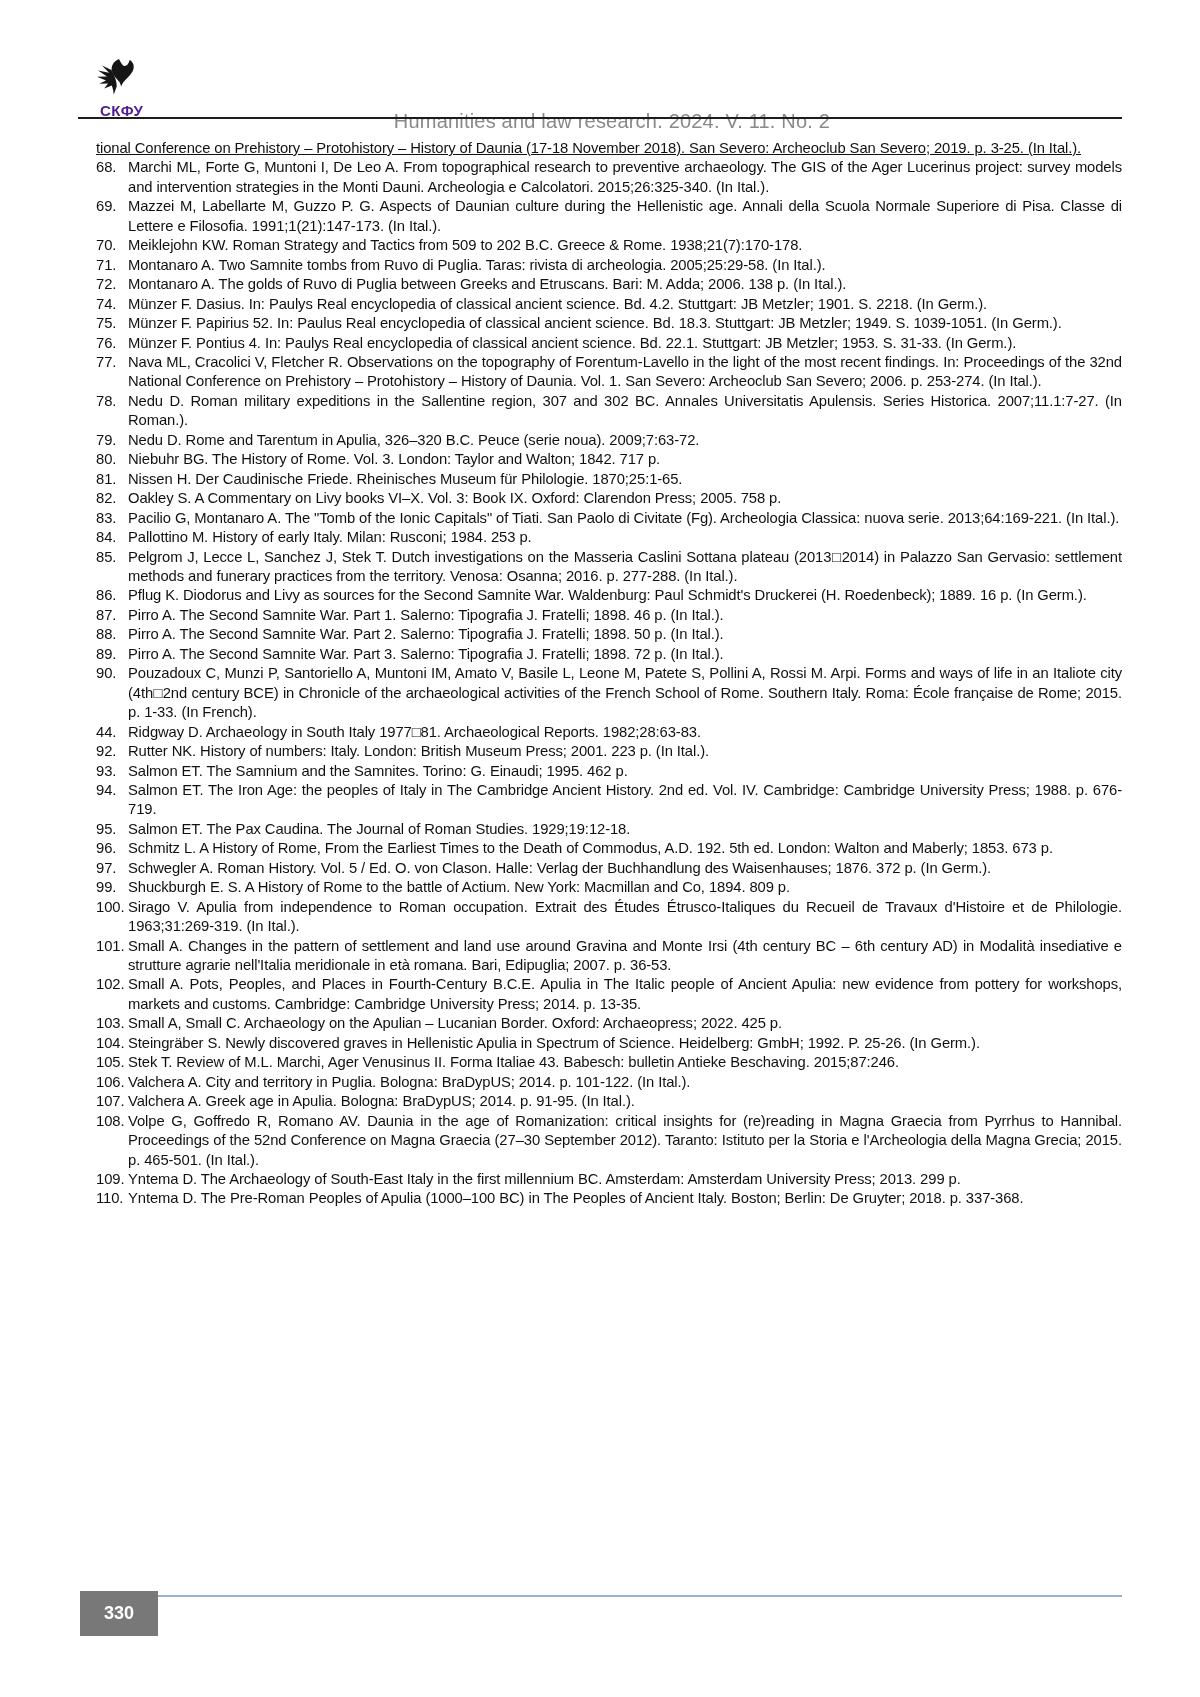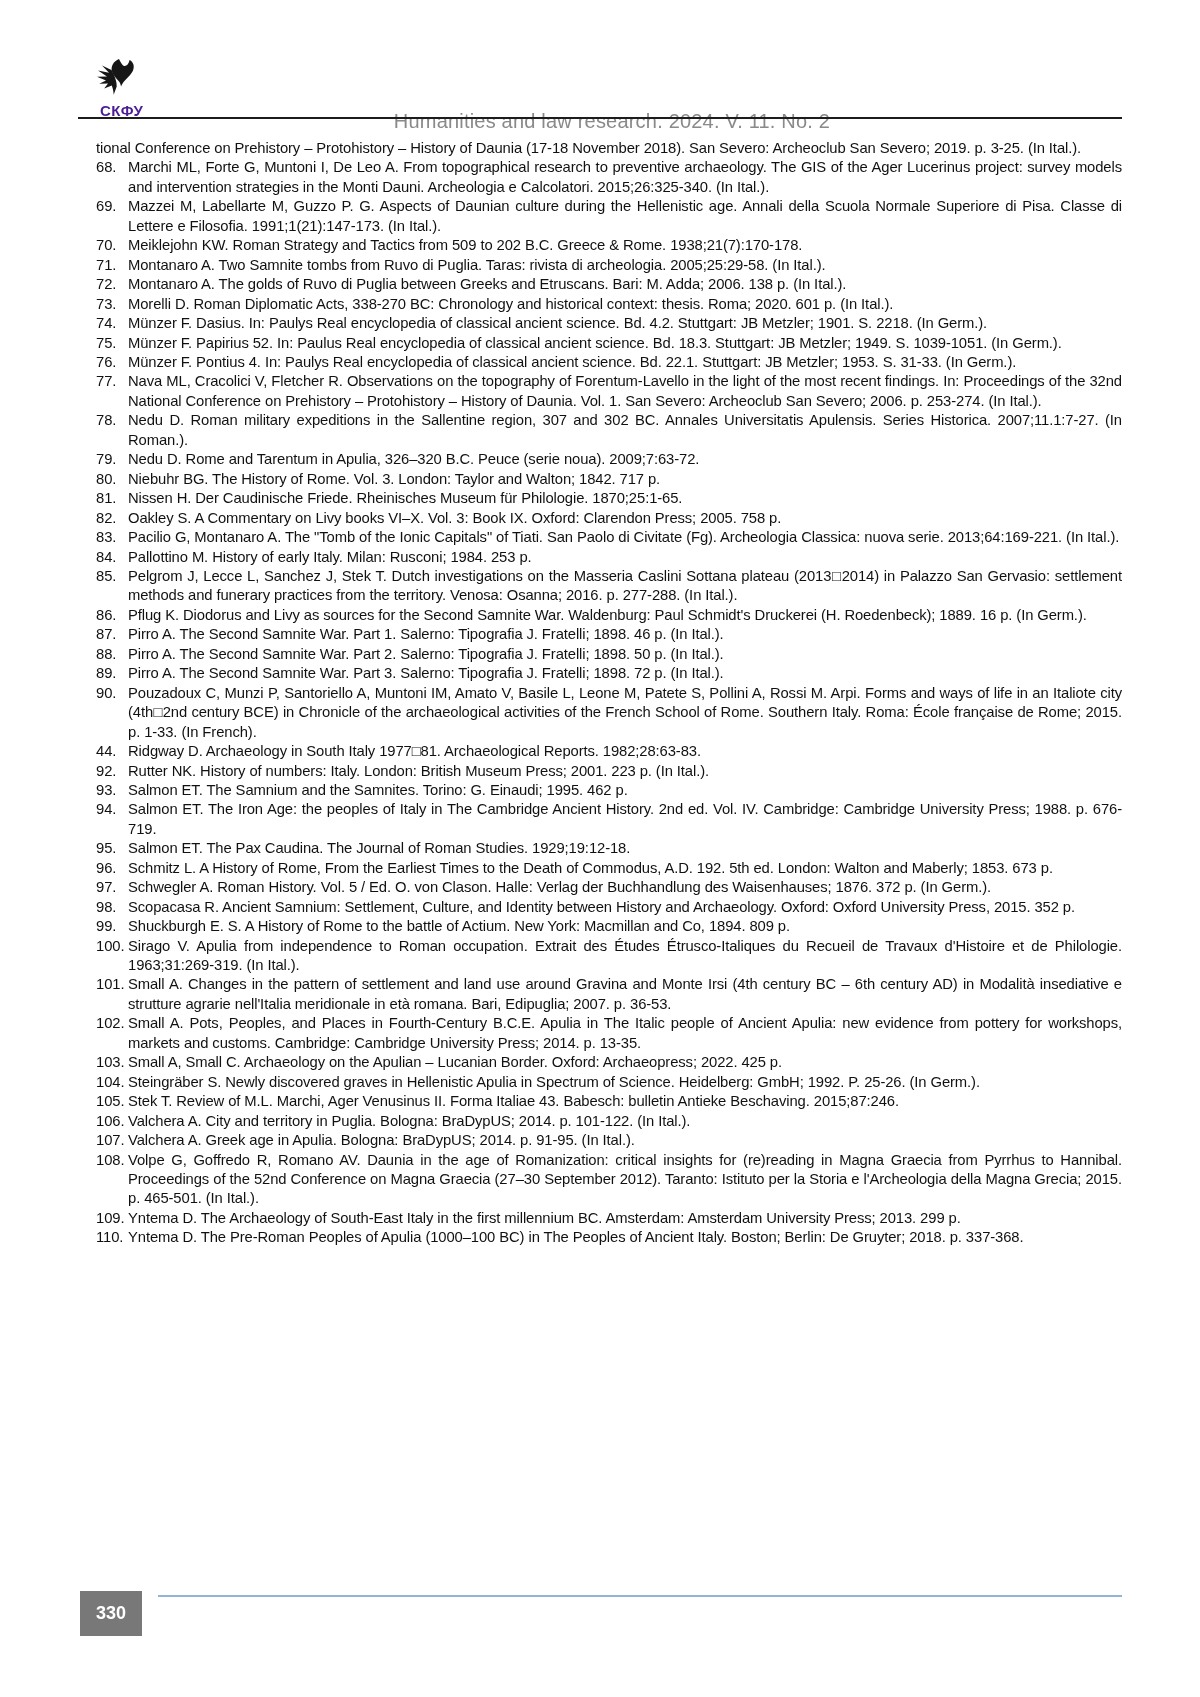--- a/index.html
+++ b/index.html
@@ -59,30 +59,30 @@
     position: absolute;
     left: 96px;
     top: 139px;
     width: 1026px;
     font-size: 14.8px;
     line-height: 19.45px;
     letter-spacing: -0.1px;
     text-align: justify;
   }
   .refs p { margin: 0; }
-  .cont { margin-left: 32px; }
+  .cont { margin-left: 32px; text-decoration: underline; }
   .ref { padding-left: 32px; text-indent: -32px; }
   .ref-num { display: inline-block; width: 32px; text-indent: 0; }
 
   
   .page-number-box {
     position: absolute;
     left: 80px;
     top: 1591px;
-    width: 62px;
+    width: 78px;
     height: 45px;
     background: var(--page-number-bg, #787878);
     color: #ffffff;
     font-size: 18px;
     font-weight: bold;
     display: flex;
     align-items: center;
     justify-content: center;
   }
   .footer-rule {
@@ -110,21 +110,20 @@
   <div class="header-rule"></div>
 
   <div class="refs">
     <p class="cont">tional Conference on Prehistory – Protohistory – History of Daunia (17-18 November 2018). San Severo: Archeoclub San Severo; 2019. p. 3-25. (In Ital.).</p>
     <div>
         <p class="ref"><span class="ref-num">68.</span><span>Marchi ML, Forte G, Muntoni I, De Leo A. From topographical research to preventive archaeology. The GIS of the Ager Lucerinus project: survey models and intervention strategies in the Monti Dauni. Archeologia e Calcolatori. 2015;26:325-340. (In Ital.).</span></p>
         <p class="ref"><span class="ref-num">69.</span><span>Mazzei M, Labellarte M, Guzzo P. G. Aspects of Daunian culture during the Hellenistic age. Annali della Scuola Normale Superiore di Pisa. Classe di Lettere e Filosofia. 1991;1(21):147-173. (In Ital.).</span></p>
         <p class="ref"><span class="ref-num">70.</span><span>Meiklejohn KW. Roman Strategy and Tactics from 509 to 202 B.C. Greece &amp; Rome. 1938;21(7):170-178.</span></p>
         <p class="ref"><span class="ref-num">71.</span><span>Montanaro A. Two Samnite tombs from Ruvo di Puglia. Taras: rivista di archeologia. 2005;25:29-58. (In Ital.).</span></p>
         <p class="ref"><span class="ref-num">72.</span><span>Montanaro A. The golds of Ruvo di Puglia between Greeks and Etruscans. Bari: M. Adda; 2006. 138 p. (In Ital.).</span></p>
-        <p class="ref"><span class="ref-num">73.</span><span>Morelli D. Roman Diplomatic Acts, 338-270 BC: Chronology and historical context: thesis. Roma; 2020. 601 p. (In Ital.).</span></p>
         <p class="ref"><span class="ref-num">74.</span><span>Münzer F. Dasius. In: Paulys Real encyclopedia of classical ancient science. Bd. 4.2. Stuttgart: JB Metzler; 1901. S. 2218. (In Germ.).</span></p>
         <p class="ref"><span class="ref-num">75.</span><span>Münzer F. Papirius 52. In: Paulus Real encyclopedia of classical ancient science. Bd. 18.3. Stuttgart: JB Metzler; 1949. S. 1039-1051. (In Germ.).</span></p>
         <p class="ref"><span class="ref-num">76.</span><span>Münzer F. Pontius 4. In: Paulys Real encyclopedia of classical ancient science. Bd. 22.1. Stuttgart: JB Metzler; 1953. S. 31-33. (In Germ.).</span></p>
         <p class="ref"><span class="ref-num">77.</span><span>Nava ML, Cracolici V, Fletcher R. Observations on the topography of Forentum-Lavello in the light of the most recent findings. In: Proceedings of the 32nd National Conference on Prehistory – Protohistory – History of Daunia. Vol. 1. San Severo: Archeoclub San Severo; 2006. p. 253-274. (In Ital.).</span></p>
         <p class="ref"><span class="ref-num">78.</span><span>Nedu D. Roman military expeditions in the Sallentine region, 307 and 302 BC. Annales Universitatis Apulensis. Series Historica. 2007;11.1:7-27. (In Roman.).</span></p>
         <p class="ref"><span class="ref-num">79.</span><span>Nedu D. Rome and Tarentum in Apulia, 326–320 B.C. Peuce (serie noua). 2009;7:63-72.</span></p>
         <p class="ref"><span class="ref-num">80.</span><span>Niebuhr BG. The History of Rome. Vol. 3. London: Taylor and Walton; 1842. 717 p.</span></p>
         <p class="ref"><span class="ref-num">81.</span><span>Nissen H. Der Caudinische Friede. Rheinisches Museum für Philologie. 1870;25:1-65.</span></p>
         <p class="ref"><span class="ref-num">82.</span><span>Oakley S. A Commentary on Livy books VI–X. Vol. 3: Book IX. Oxford: Clarendon Press; 2005. 758 p.</span></p>
         <p class="ref"><span class="ref-num">83.</span><span>Pacilio G, Montanaro A. The "Tomb of the Ionic Capitals" of Tiati. San Paolo di Civitate (Fg). Archeologia Classica: nuova serie. 2013;64:169-221. (In Ital.).</span></p>
@@ -135,21 +134,20 @@
         <p class="ref"><span class="ref-num">88.</span><span>Pirro A. The Second Samnite War. Part 2. Salerno: Tipografia J. Fratelli; 1898. 50 p. (In Ital.).</span></p>
         <p class="ref"><span class="ref-num">89.</span><span>Pirro A. The Second Samnite War. Part 3. Salerno: Tipografia J. Fratelli; 1898. 72 p. (In Ital.).</span></p>
         <p class="ref"><span class="ref-num">90.</span><span>Pouzadoux C, Munzi P, Santoriello A, Muntoni IM, Amato V, Basile L, Leone M, Patete S, Pollini A, Rossi M. Arpi. Forms and ways of life in an Italiote city (4th□2nd century BCE) in Chronicle of the archaeological activities of the French School of Rome. Southern Italy. Roma: École française de Rome; 2015. p. 1-33. (In French).</span></p>
         <p class="ref"><span class="ref-num">44.</span><span>Ridgway D. Archaeology in South Italy 1977□81. Archaeological Reports. 1982;28:63-83.</span></p>
         <p class="ref"><span class="ref-num">92.</span><span>Rutter NK. History of numbers: Italy. London: British Museum Press; 2001. 223 p. (In Ital.).</span></p>
         <p class="ref"><span class="ref-num">93.</span><span>Salmon ET. The Samnium and the Samnites. Torino: G. Einaudi; 1995. 462 p.</span></p>
         <p class="ref"><span class="ref-num">94.</span><span>Salmon ET. The Iron Age: the peoples of Italy in The Cambridge Ancient History. 2nd ed. Vol. IV. Cambridge: Cambridge University Press; 1988. p. 676-719.</span></p>
         <p class="ref"><span class="ref-num">95.</span><span>Salmon ET. The Pax Caudina. The Journal of Roman Studies. 1929;19:12-18.</span></p>
         <p class="ref"><span class="ref-num">96.</span><span>Schmitz L. A History of Rome, From the Earliest Times to the Death of Commodus, A.D. 192. 5th ed. London: Walton and Maberly; 1853. 673 p.</span></p>
         <p class="ref"><span class="ref-num">97.</span><span>Schwegler A. Roman History. Vol. 5 / Ed. O. von Clason. Halle: Verlag der Buchhandlung des Waisenhauses; 1876. 372 p. (In Germ.).</span></p>
-        <p class="ref"><span class="ref-num">98.</span><span>Scopacasa R. Ancient Samnium: Settlement, Culture, and Identity between History and Archaeology. Oxford: Oxford University Press, 2015. 352 p.</span></p>
         <p class="ref"><span class="ref-num">99.</span><span>Shuckburgh E. S. A History of Rome to the battle of Actium. New York: Macmillan and Co, 1894. 809 p.</span></p>
         <p class="ref"><span class="ref-num">100.</span><span>Sirago V. Apulia from independence to Roman occupation. Extrait des Études Étrusco-Italiques du Recueil de Travaux d'Histoire et de Philologie. 1963;31:269-319. (In Ital.).</span></p>
         <p class="ref"><span class="ref-num">101.</span><span>Small A. Changes in the pattern of settlement and land use around Gravina and Monte Irsi (4th century BC – 6th century AD) in Modalità insediative e strutture agrarie nell'Italia meridionale in età romana. Bari, Edipuglia; 2007. p. 36-53.</span></p>
         <p class="ref"><span class="ref-num">102.</span><span>Small A. Pots, Peoples, and Places in Fourth-Century B.C.E. Apulia in The Italic people of Ancient Apulia: new evidence from pottery for workshops, markets and customs. Cambridge: Cambridge University Press; 2014. p. 13-35.</span></p>
         <p class="ref"><span class="ref-num">103.</span><span>Small A, Small C. Archaeology on the Apulian – Lucanian Border. Oxford: Archaeopress; 2022. 425 p.</span></p>
         <p class="ref"><span class="ref-num">104.</span><span>Steingräber S. Newly discovered graves in Hellenistic Apulia in Spectrum of Science. Heidelberg: GmbH; 1992. P. 25-26. (In Germ.).</span></p>
         <p class="ref"><span class="ref-num">105.</span><span>Stek T. Review of M.L. Marchi, Ager Venusinus II. Forma Italiae 43. Babesch: bulletin Antieke Beschaving. 2015;87:246.</span></p>
         <p class="ref"><span class="ref-num">106.</span><span>Valchera A. City and territory in Puglia. Bologna: BraDypUS; 2014. p. 101-122. (In Ital.).</span></p>
         <p class="ref"><span class="ref-num">107.</span><span>Valchera A. Greek age in Apulia. Bologna: BraDypUS; 2014. p. 91-95. (In Ital.).</span></p>
         <p class="ref"><span class="ref-num">108.</span><span>Volpe G, Goffredo R, Romano AV. Daunia in the age of Romanization: critical insights for (re)reading in Magna Graecia from Pyrrhus to Hannibal. Proceedings of the 52nd Conference on Magna Graecia (27–30 September 2012). Taranto: Istituto per la Storia e l'Archeologia della Magna Grecia; 2015. p. 465-501. (In Ital.).</span></p>

